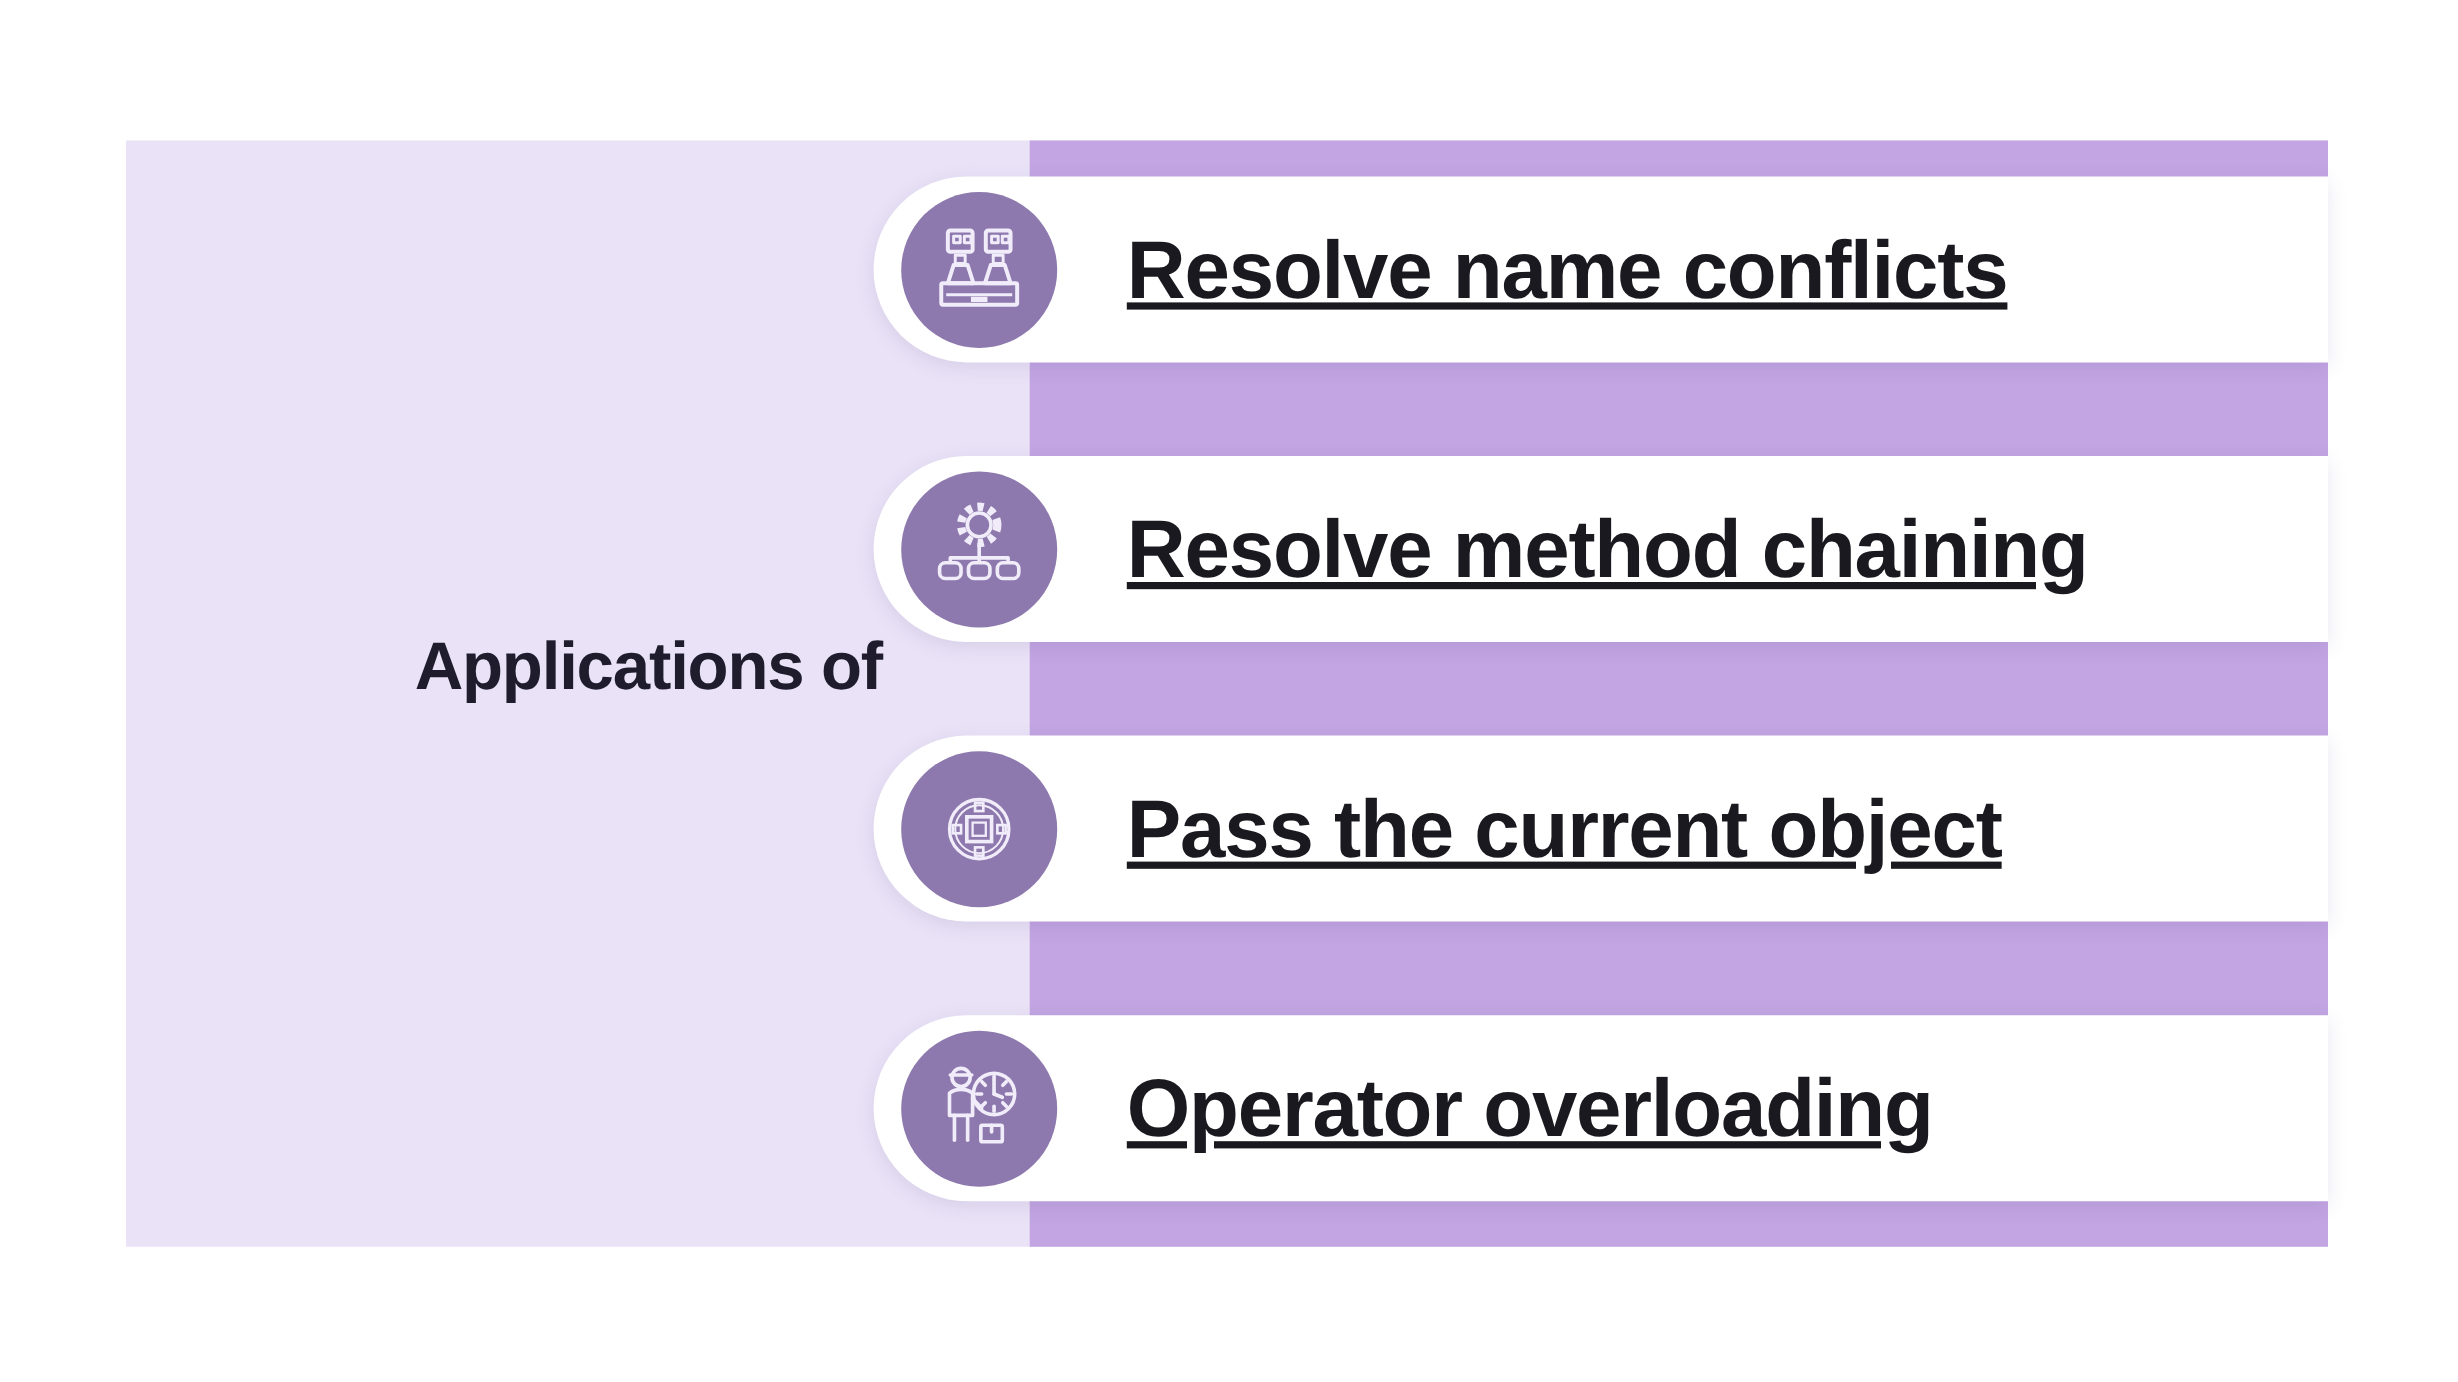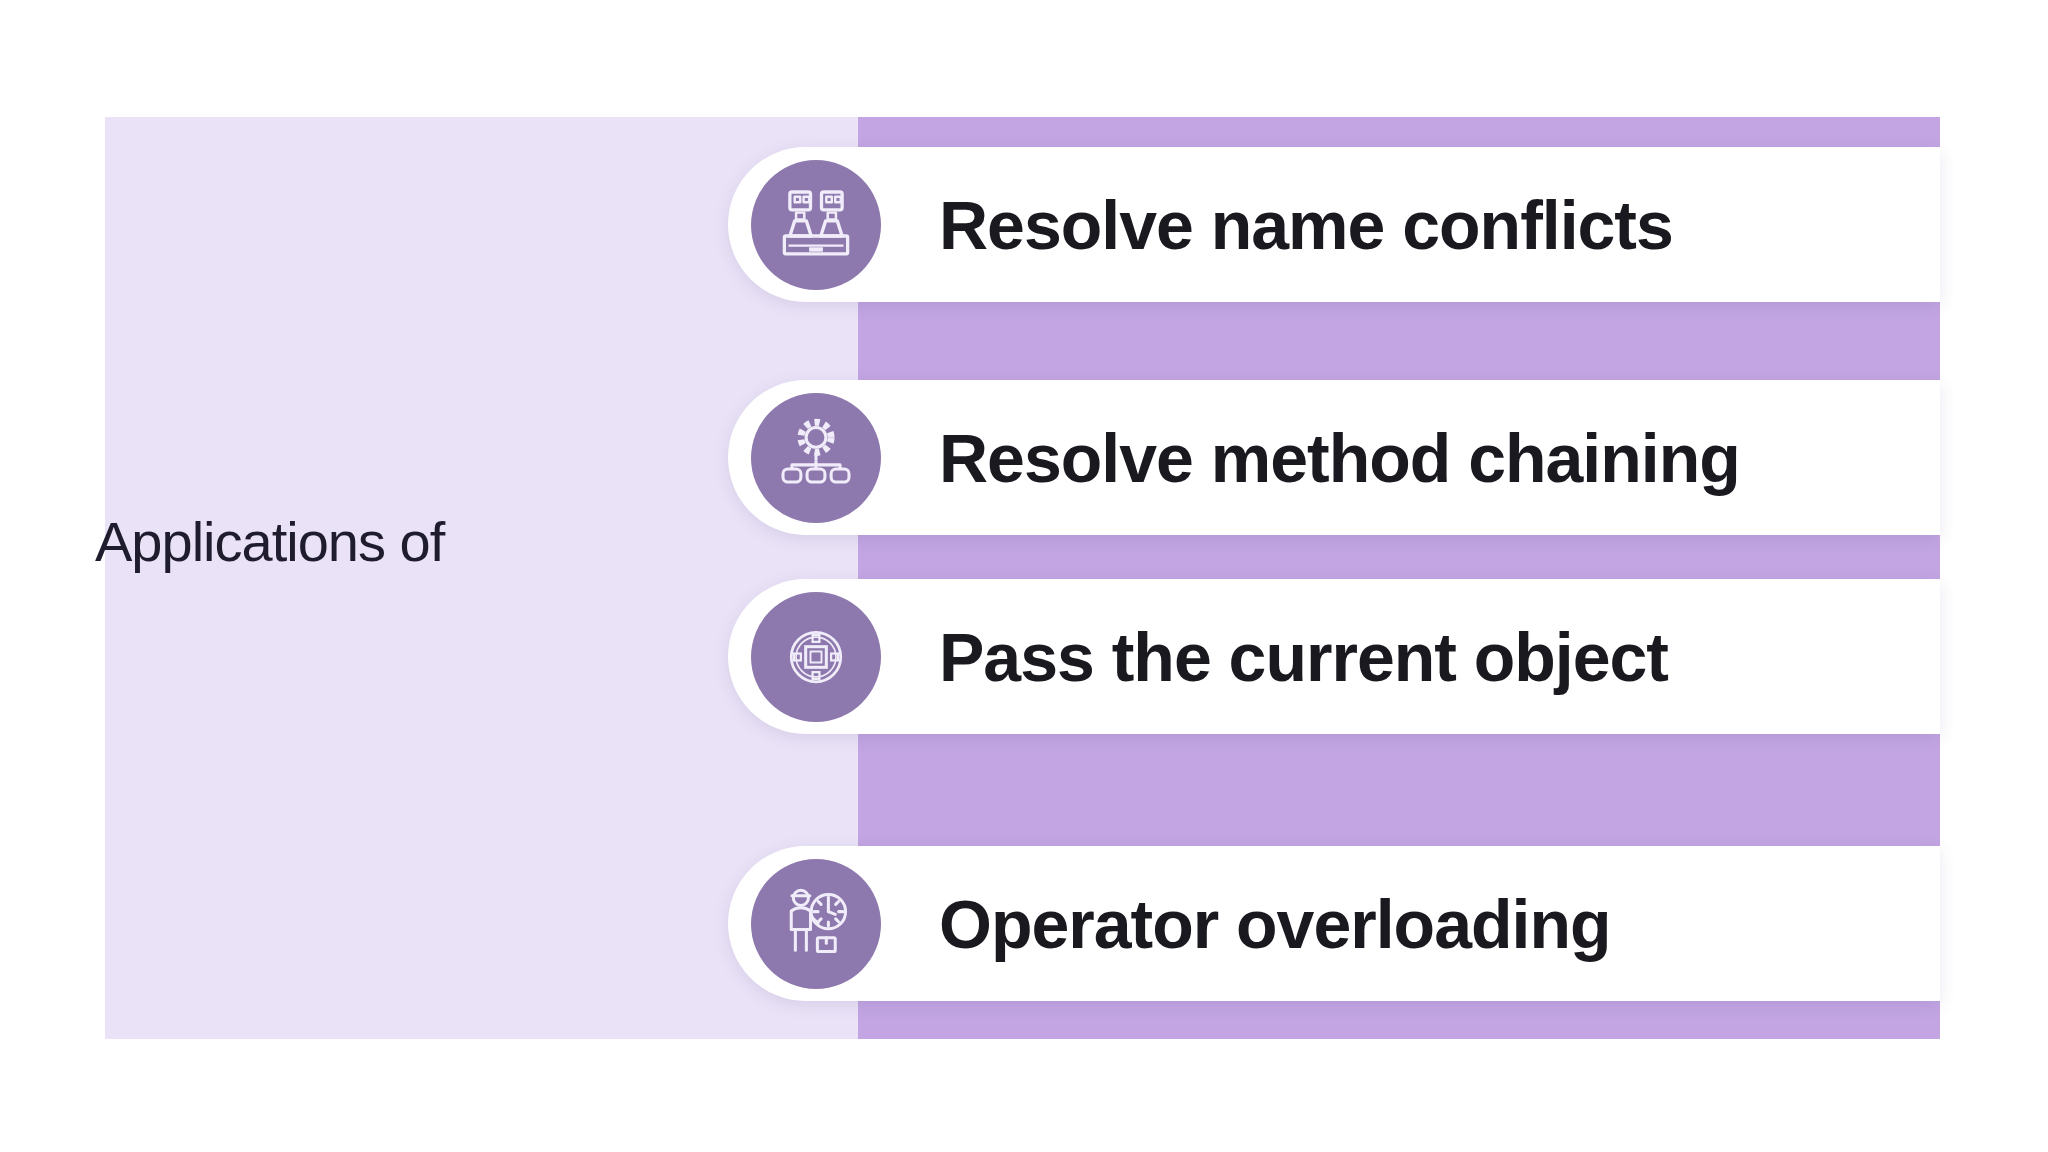--- a/index.html
+++ b/index.html
@@ -20,42 +20,42 @@
   }
   .panel{
     position:absolute;left:105px;top:117px;width:753px;height:922px;
     background:var(--panel-bg);
   }
   .band{
     position:absolute;left:858px;top:117px;width:1082px;height:922px;
     background:var(--band-bg);
   }
   .title{
-    position:absolute;left:95px;top:502px;width:640px;
-    text-align:left;color:var(--title-color);
-    font-size:56px;font-weight:400;line-height:1.42;letter-spacing:-1px;
+    position:absolute;left:95px;top:515px;width:640px;
+    text-align:right;color:var(--title-color);
+    font-size:56px;font-weight:700;line-height:1.42;letter-spacing:-1px;
   }
   .row{
     position:absolute;left:728px;width:1212px;height:155px;
     background:var(--pill-bg);
     border-radius:78px 0 0 78px;
     display:flex;align-items:center;
     box-shadow:0 4px 16px rgba(100,80,140,0.14);
   }
   .circle{
     width:130px;height:130px;border-radius:50%;
     margin-left:23px;flex:0 0 auto;
     background:var(--icon-circle-bg);
     display:flex;align-items:center;justify-content:center;
   }
   .circle svg{width:88px;height:88px;}
   .label{
     margin-left:58px;
     font-size:68px;font-weight:700;letter-spacing:-1px;
-    color:var(--label-color);white-space:nowrap;
+    color:var(--label-color);white-space:nowrap;text-decoration:underline;
   }
 </style>
 </head>
 <body>
 
 <div class="stage">
 
   <div class="panel"></div>
   <div class="band"></div>
 
@@ -93,21 +93,21 @@
         <path d="M14.5 40 V37 H49.5 V40"></path>
         <path d="M32 34 V40"></path>
         <rect x="8" y="40" width="13" height="9.5" rx="3.5"></rect>
         <rect x="25.5" y="40" width="13" height="9.5" rx="3.5"></rect>
         <rect x="43" y="40" width="13" height="9.5" rx="3.5"></rect>
       </svg>
     </div>
     <div class="label">Resolve method chaining</div>
   </div>
 
-  <div class="row" style="top:579px">
+  <div class="row" style="top:613px">
     <div class="circle">
       <svg viewBox="0 0 64 64" fill="none" stroke="#f1ecfa" stroke-width="2">
         <circle cx="32" cy="32" r="18"></circle>
         <circle cx="32" cy="32" r="14.5" stroke-width="1.2"></circle>
         <rect x="24.5" y="24.5" width="15" height="15" stroke-width="2.2"></rect>
         <rect x="28" y="28" width="8" height="8" stroke-width="1.4"></rect>
         <rect x="29.5" y="16" width="5" height="5" stroke-width="1.6"></rect>
         <rect x="29.5" y="43" width="5" height="5" stroke-width="1.6"></rect>
         <rect x="16" y="29.5" width="5" height="5" stroke-width="1.6"></rect>
         <rect x="43" y="29.5" width="5" height="5" stroke-width="1.6"></rect>

